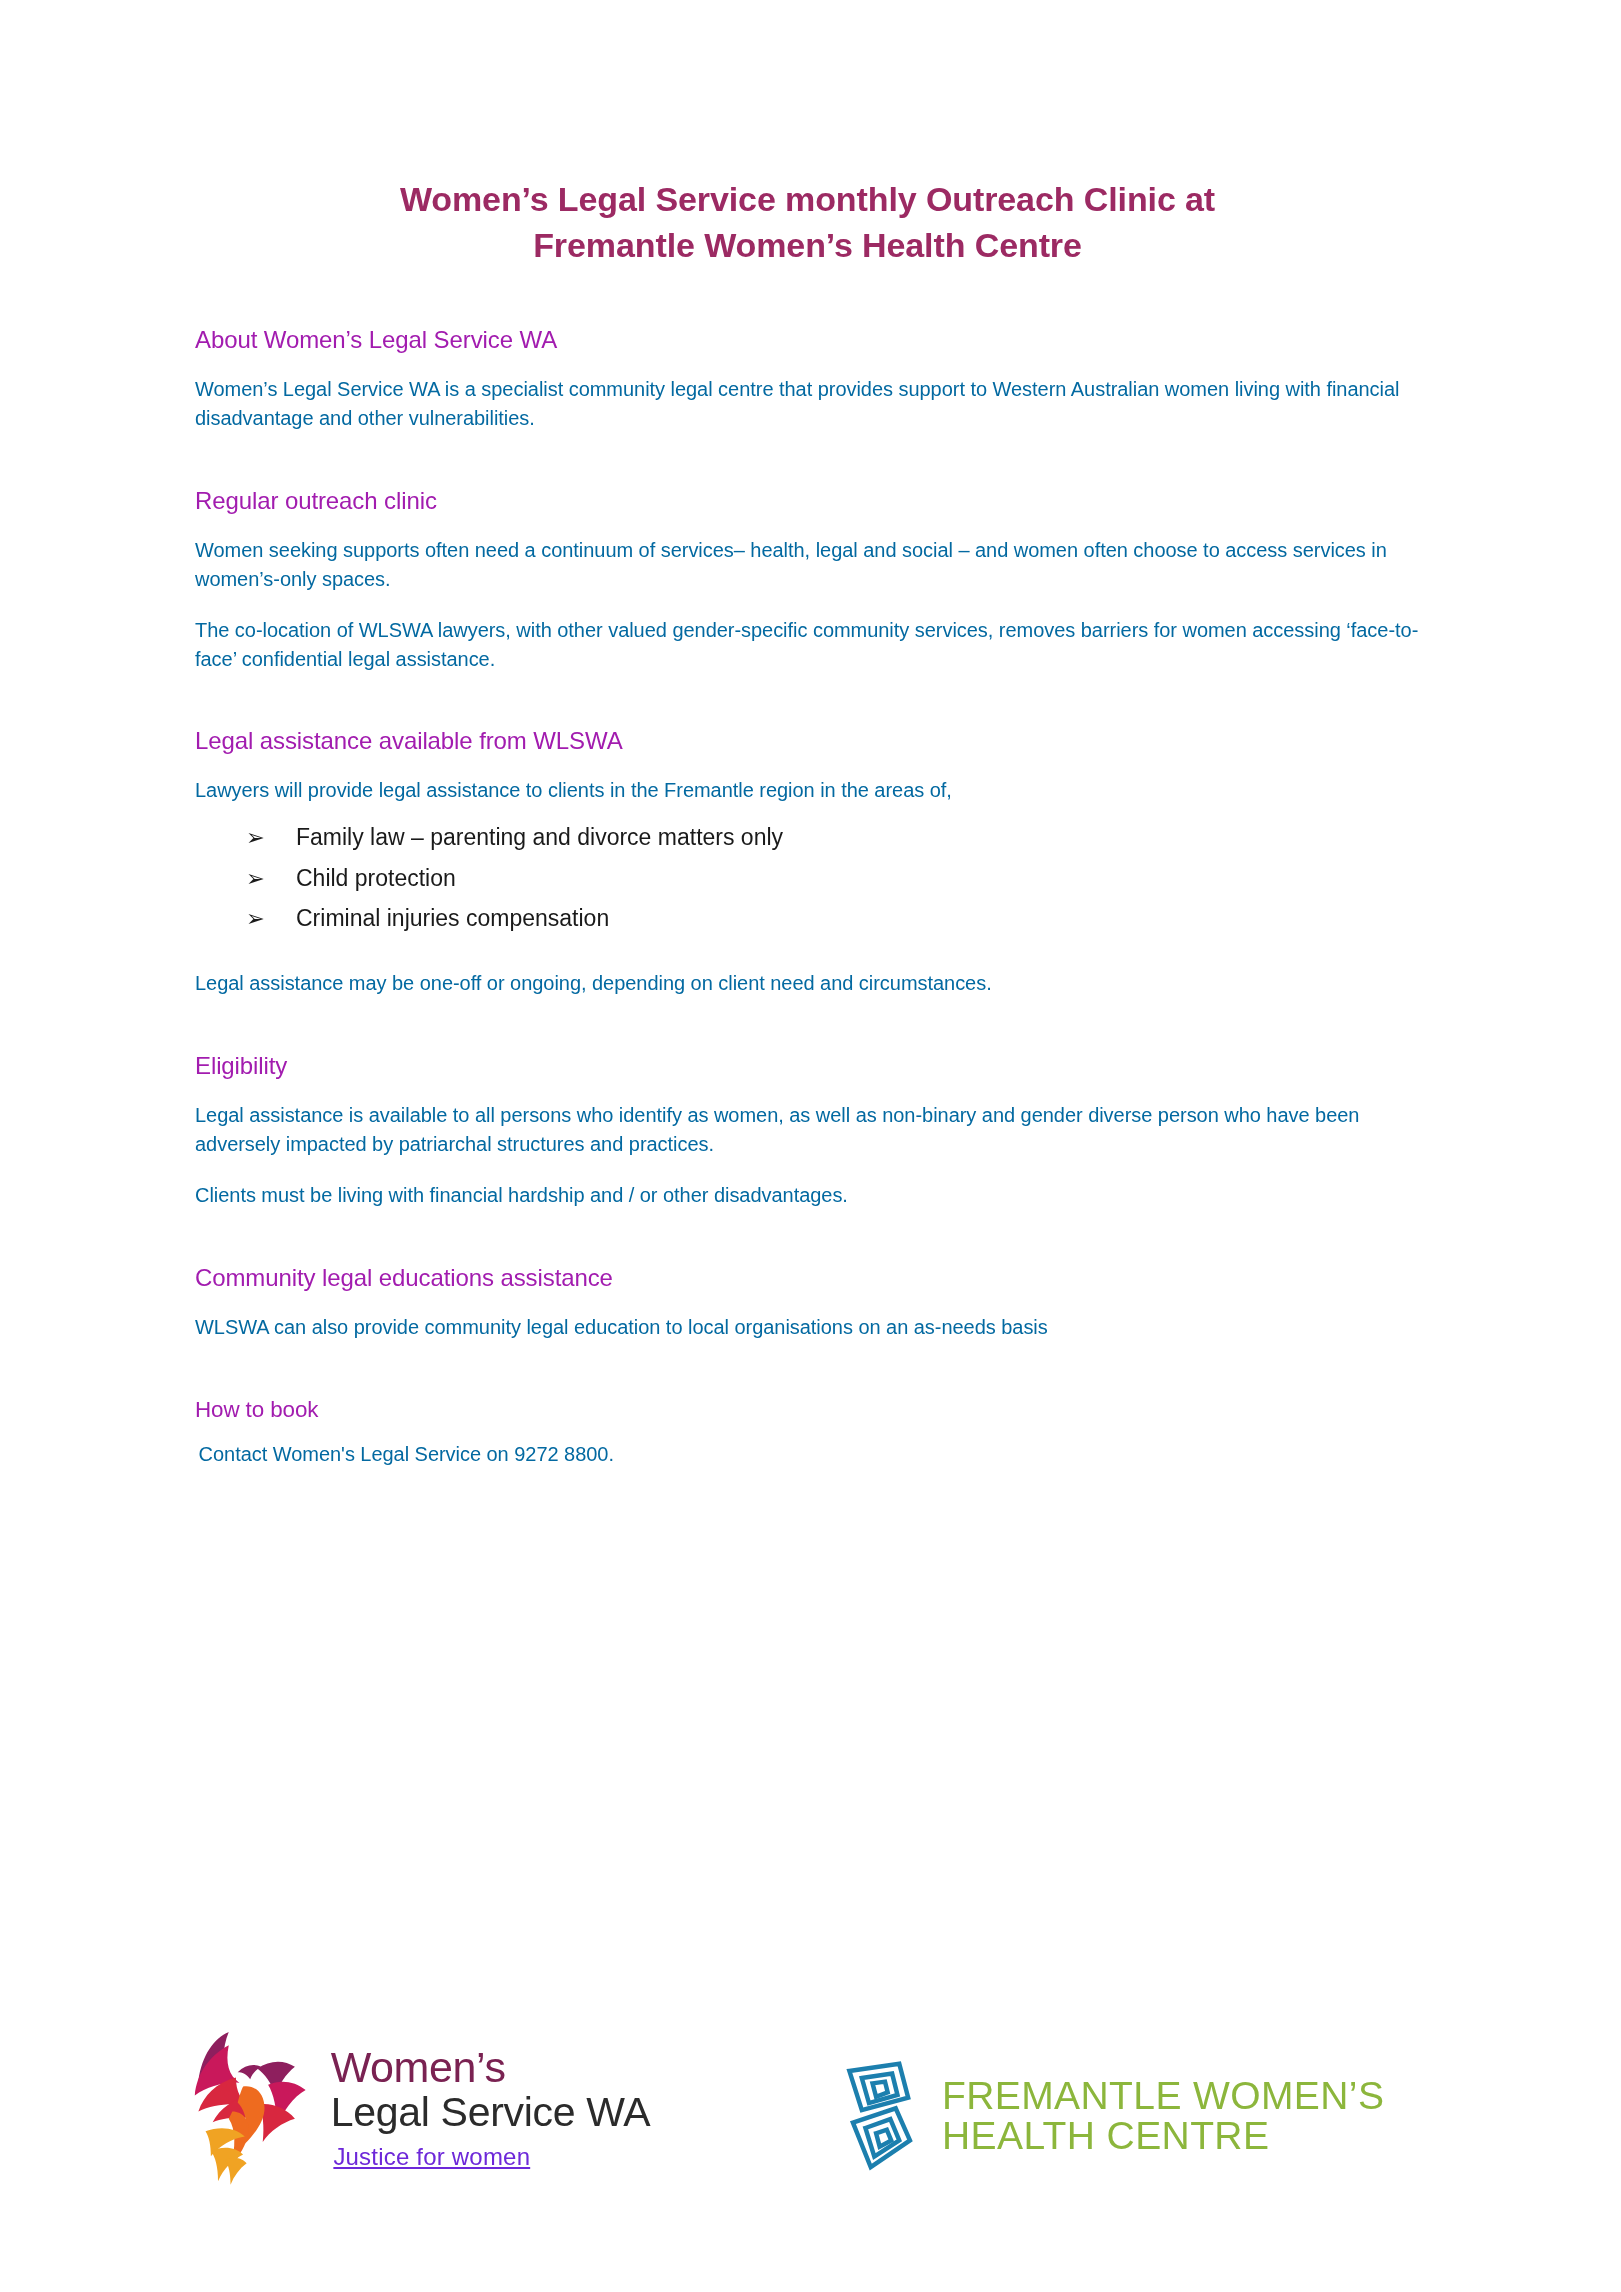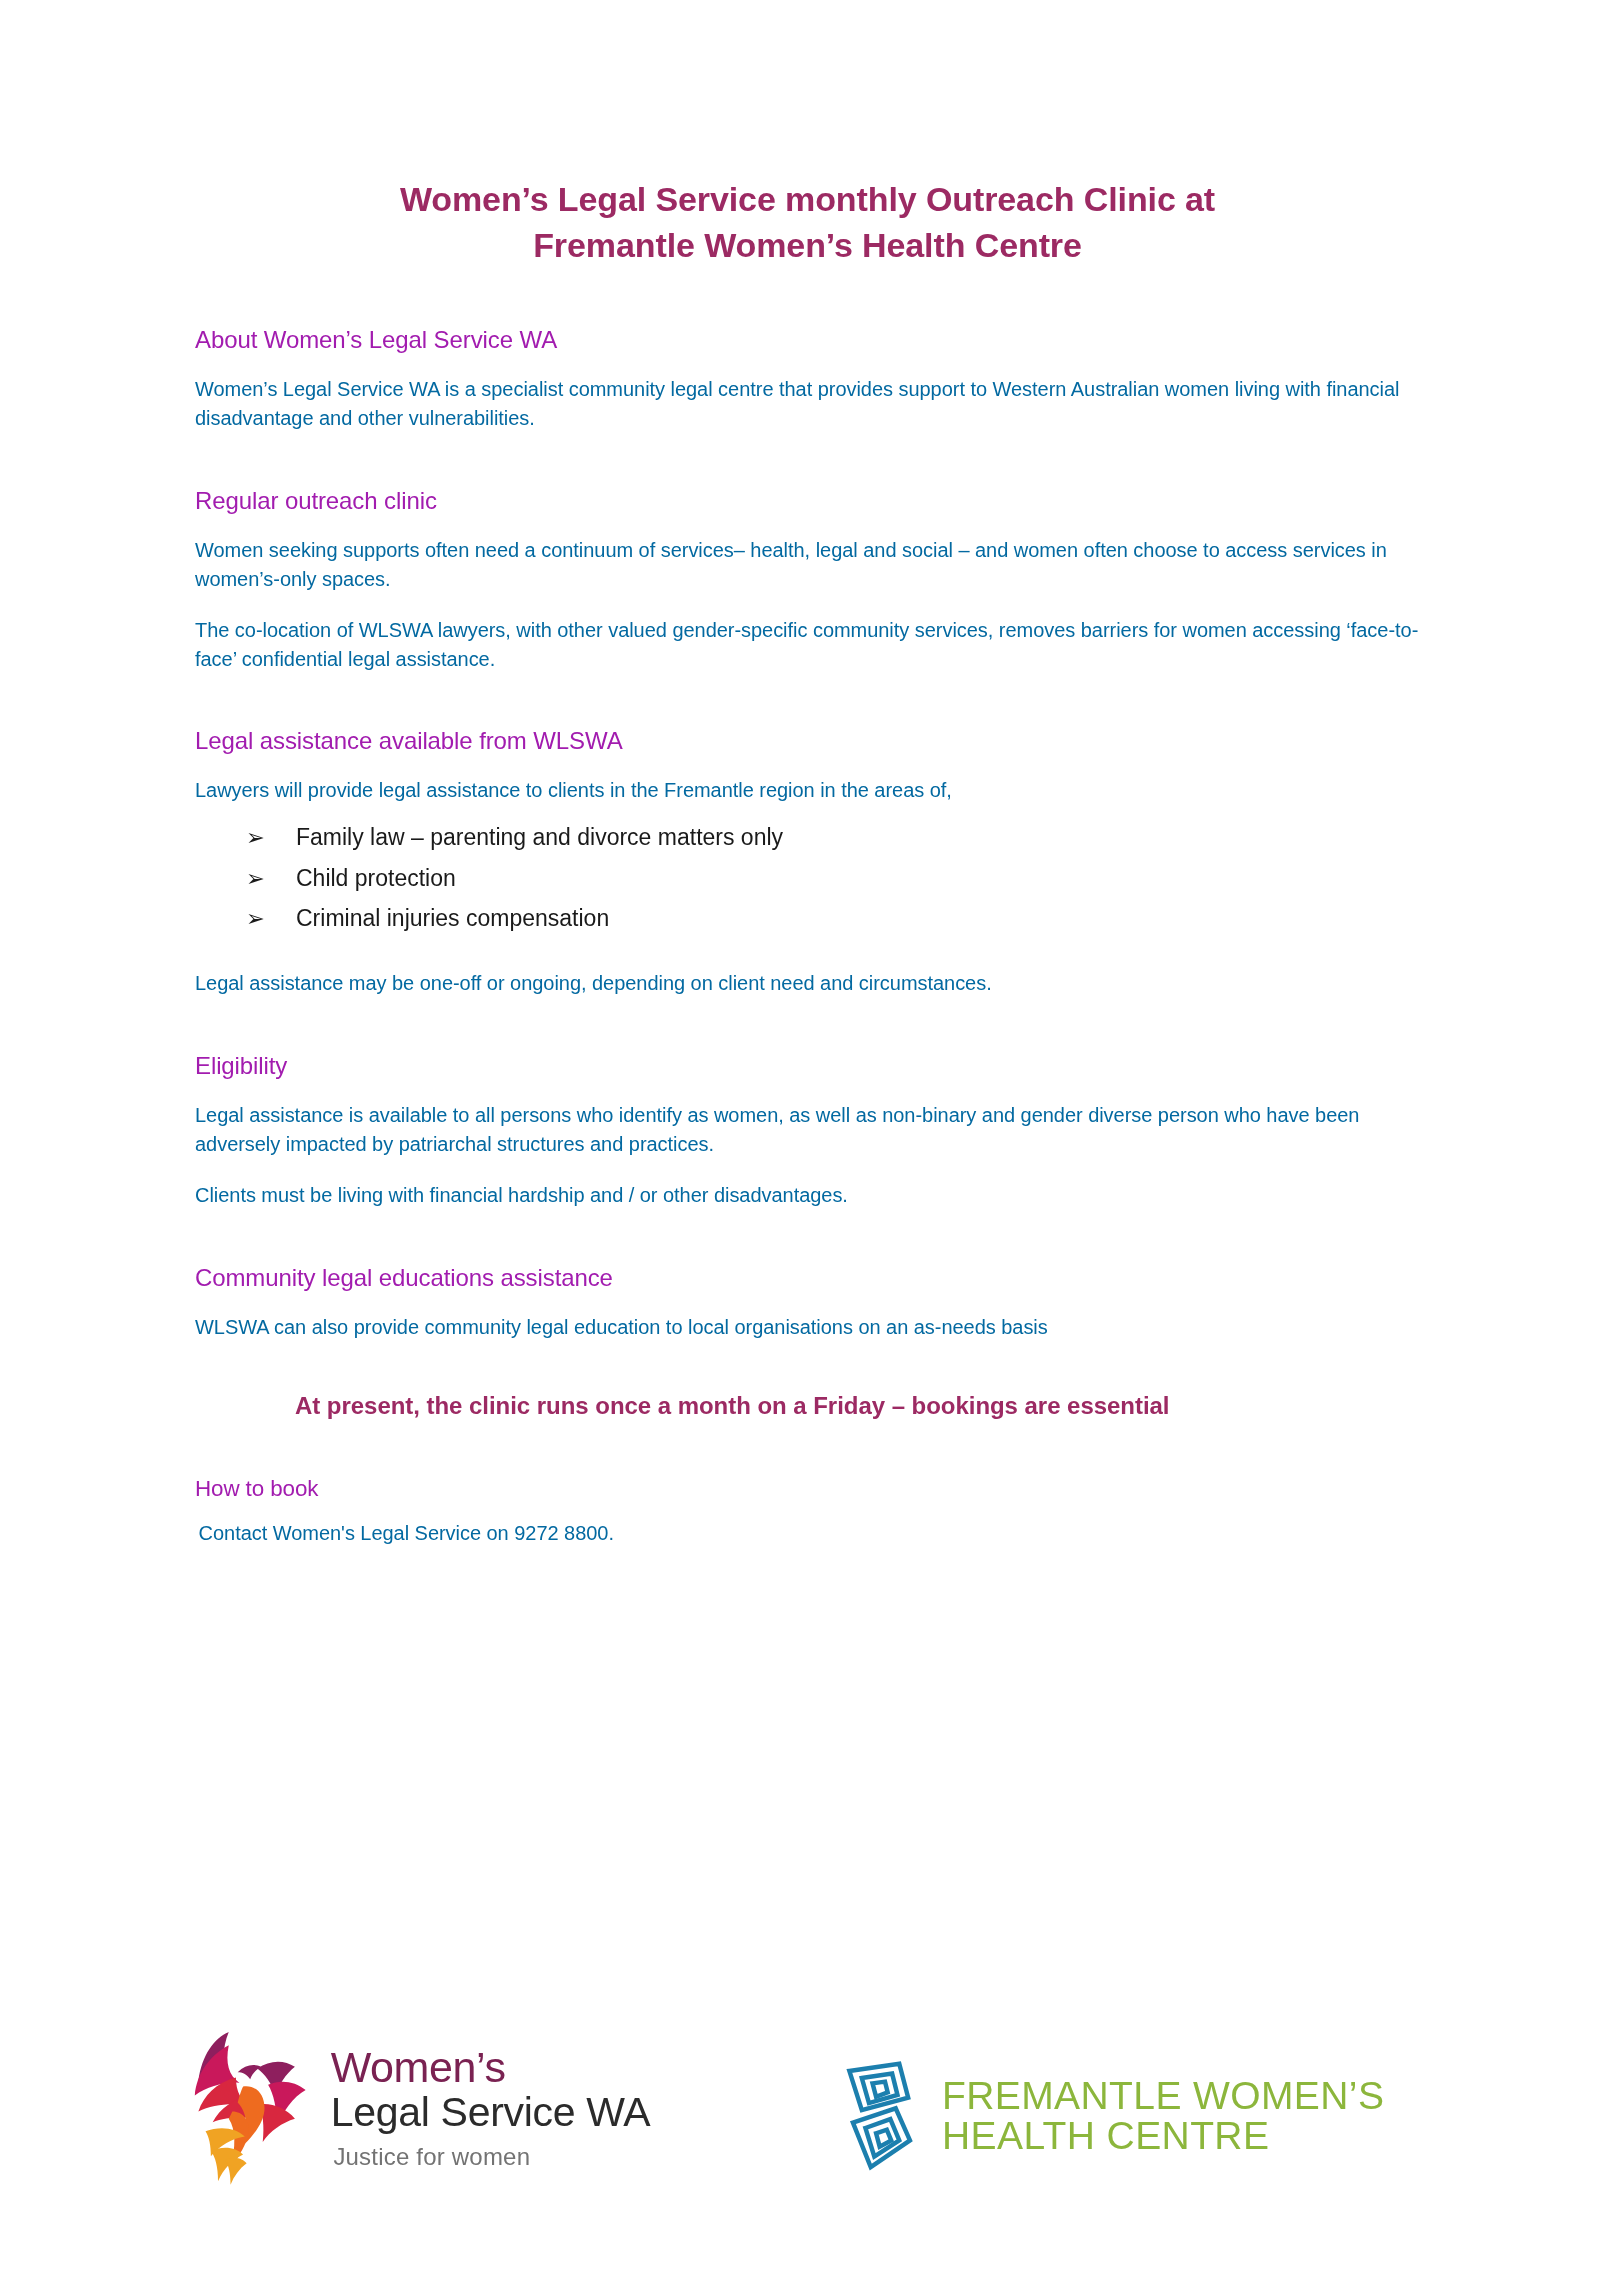--- a/index.html
+++ b/index.html
@@ -142,25 +142,26 @@
     letter-spacing: -0.4px;
   }
   .wlswa-line2 {
     font-size: 41px;
     color: #2b2b2b;
     line-height: 1.08;
     letter-spacing: -0.3px;
   }
   .wlswa-tagline {
     font-size: 24px;
-    color: #737373;
+    color: #6d28d9;
     line-height: 1.2;
     margin-top: 9px;
     padding-left: 2.7px;
     letter-spacing: 0.2px;
+    text-decoration: underline;
   }
 
   .logo-fwhc {
     position: absolute;
     left: 844px;
     top: 47px;
     display: flex;
     align-items: center;
   }
   .fwhc-mark {
@@ -219,21 +220,20 @@
 
     <p class="para sp-para">Legal assistance may be one-off or ongoing, depending on client need and circumstances.</p>
 
     <h2 class="section-heading sp-heading-top">Eligibility</h2>
     <p class="para sp-after-heading">Legal assistance is available to all persons who identify as women, as well as non-binary and gender diverse person who have been adversely impacted by patriarchal structures and practices.</p>
     <p class="para sp-para">Clients must be living with financial hardship and / or other disadvantages.</p>
 
     <h2 class="section-heading sp-heading-top">Community legal educations assistance</h2>
     <p class="para sp-after-heading">WLSWA can also provide community legal education to local organisations on an as-needs basis</p>
 
-    <p class="emphasis-line">At present, the clinic runs once a month on a Friday – bookings are essential</p>
 
     <h2 class="section-heading booking-heading">How to book</h2>
     <p class="para booking-line">Contact Women's Legal Service on 9272 8800.</p>
 
   </div>
 
   <div class="footer-logos">
 
     <div class="logo-wlswa">
       <span class="wlswa-mark">

